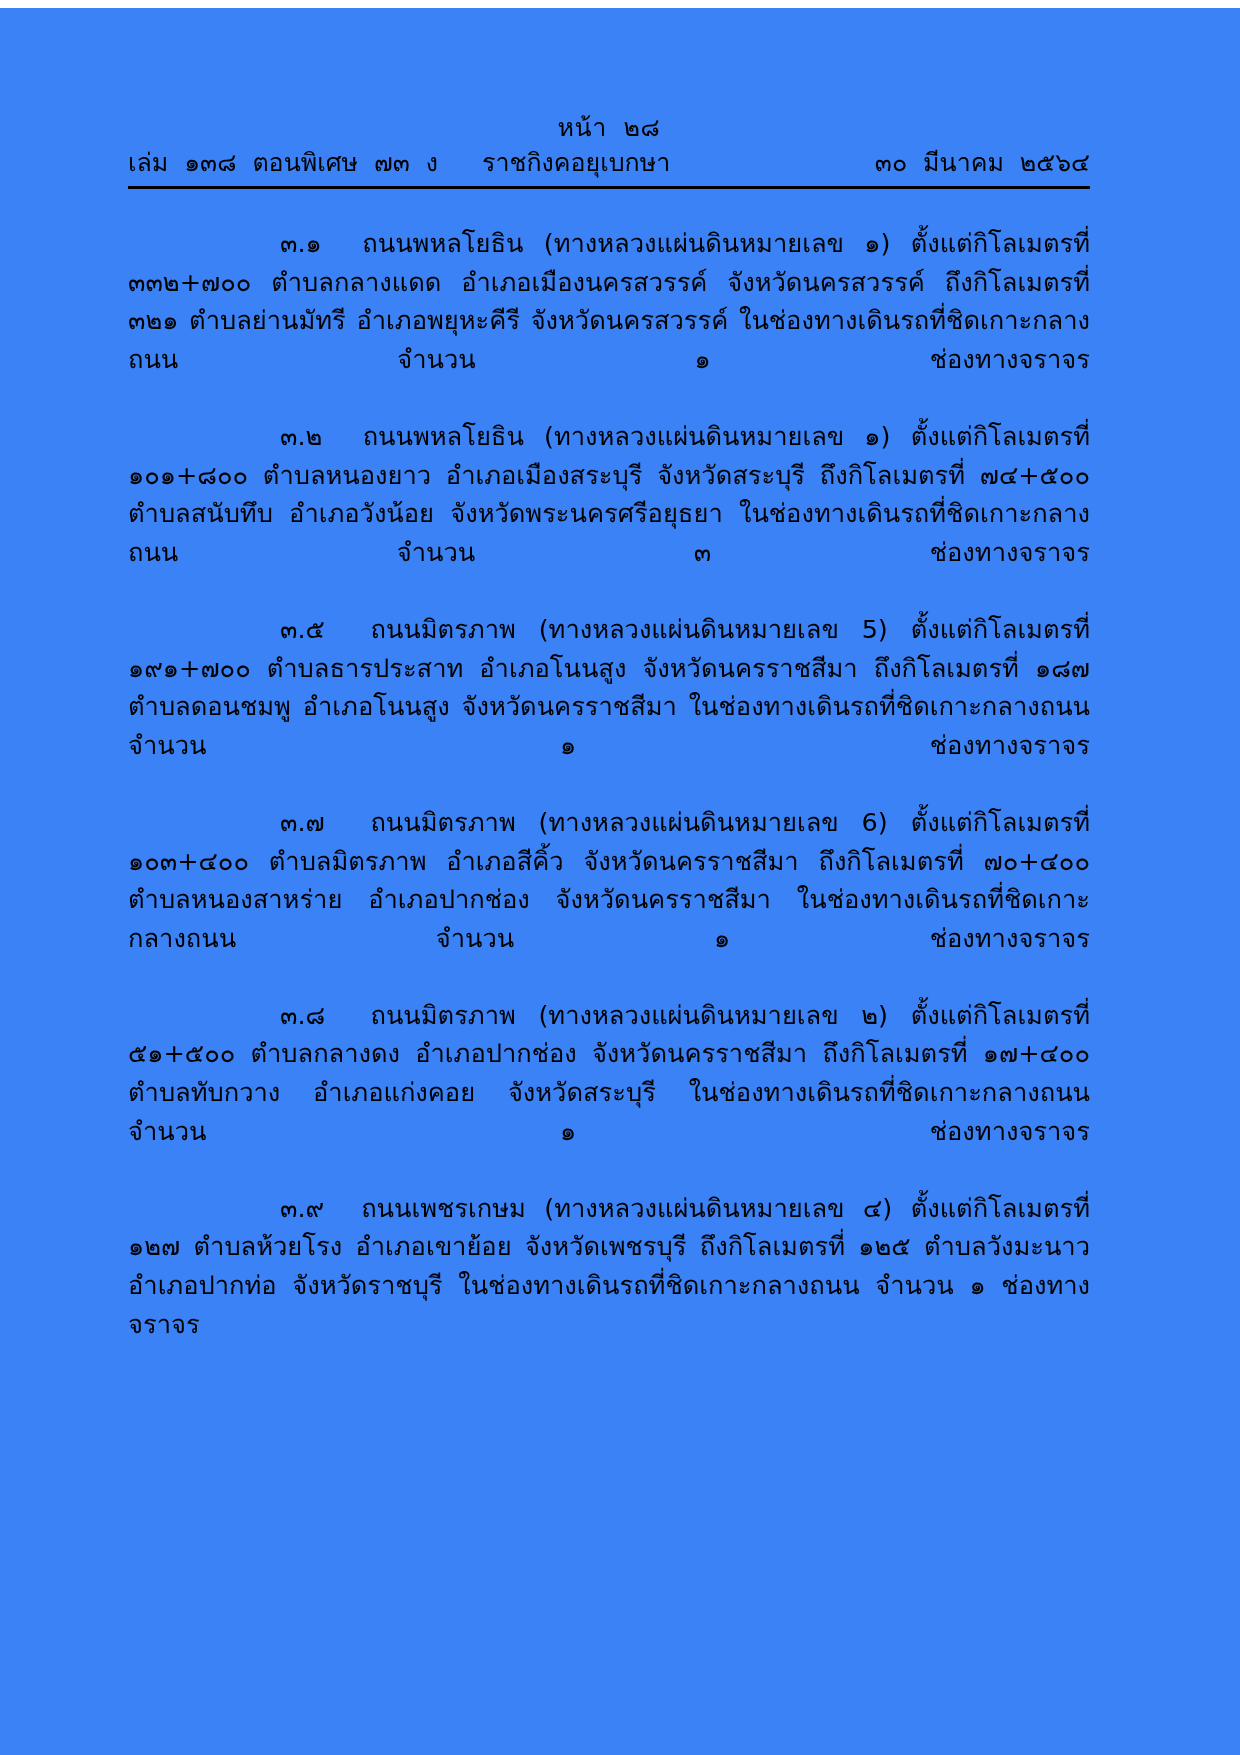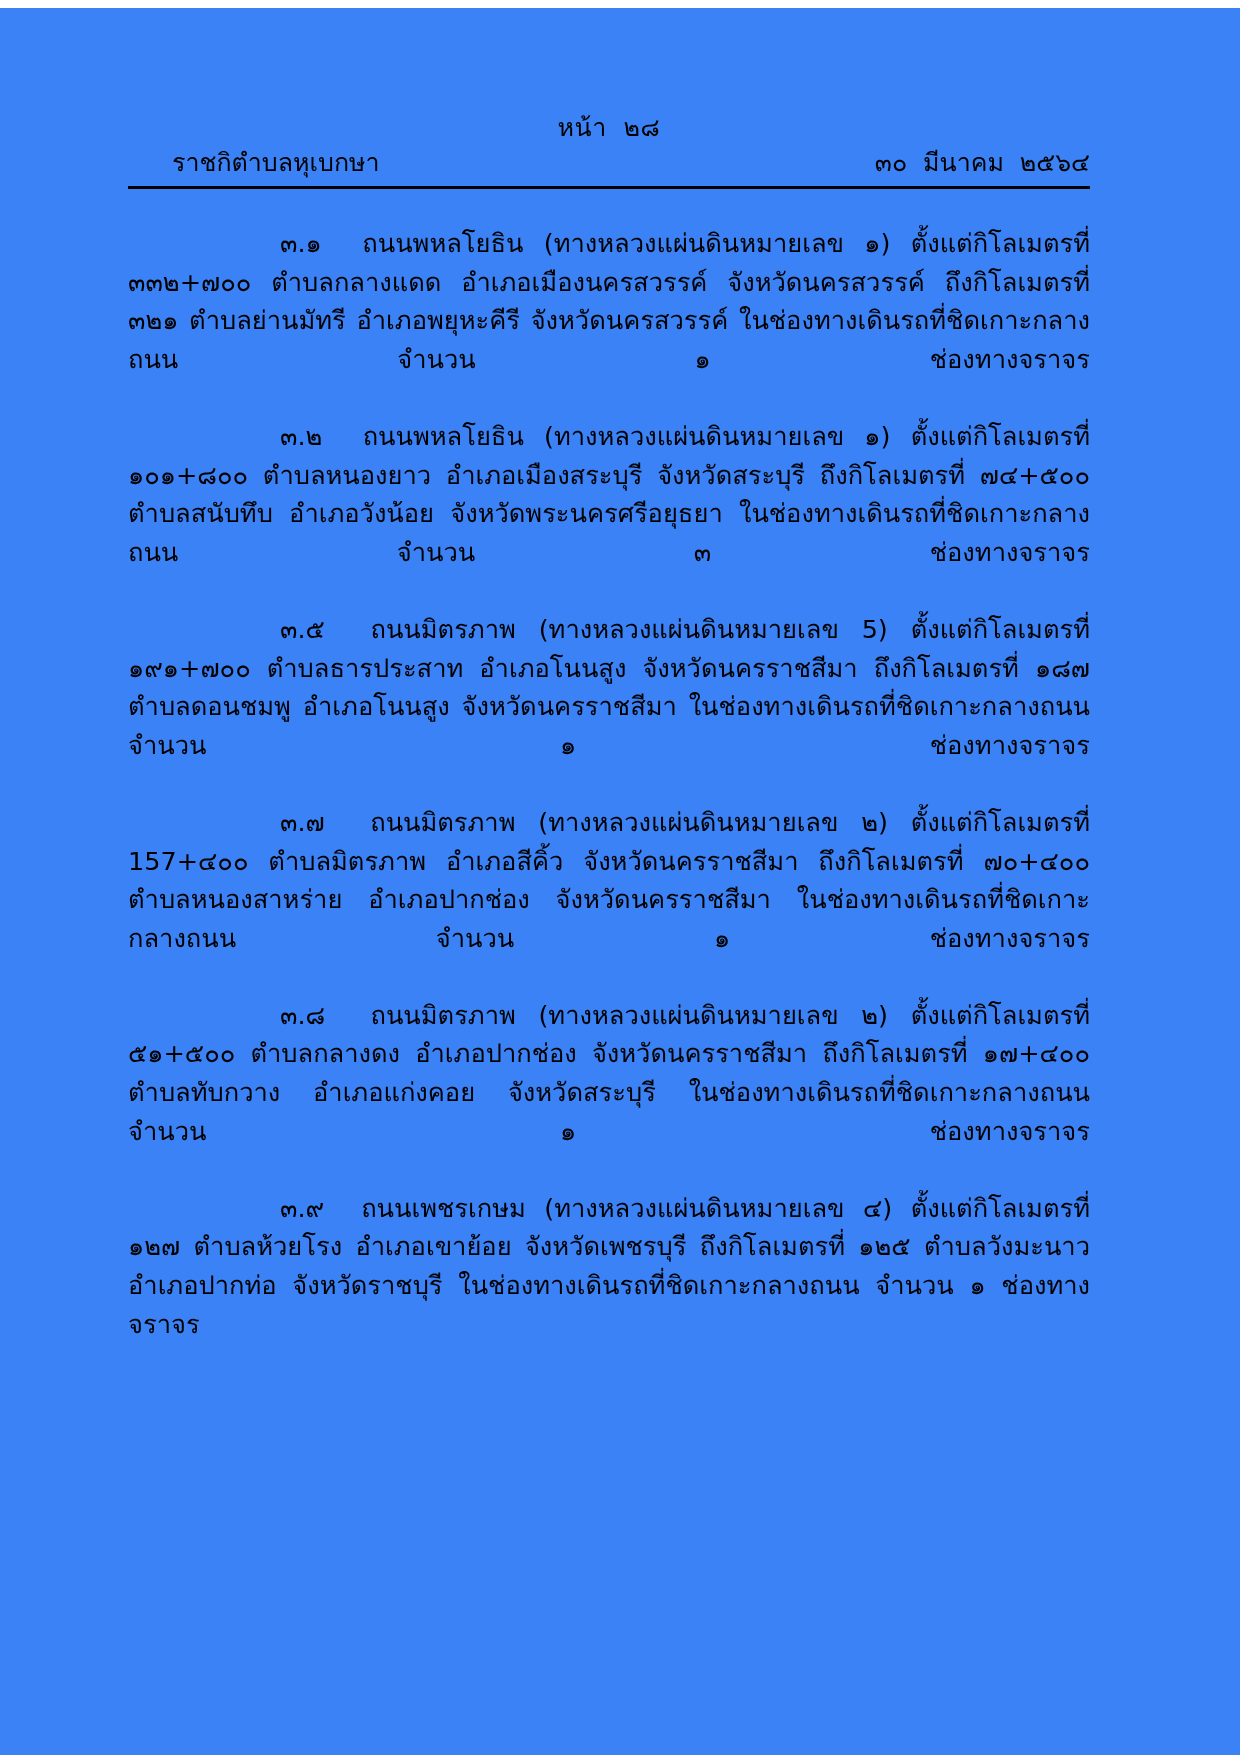--- a/index.html
+++ b/index.html
@@ -87,37 +87,38 @@
   }
 </style>
 </head>
 <body>
 
 <div class="page">
 
   <div class="masthead">
     <div class="masthead-page">หน้า  ๒๘</div>
     <div class="masthead-row">
-      <span class="masthead-center">ราชกิตำบลหุเบกษา</span>
+      <span class="masthead-left">เล่ม  ๑๓๘  ตอนพิเศษ  ๗๓  ง</span>
+      <span class="masthead-center">ราชกิงคอยุเบกษา</span>
       <span class="masthead-right">๓๐  มีนาคม  ๒๕๖๔</span>
     </div>
   </div>
 
   <div class="body-text">
     <p class="clause">
       <span class="num">๓.๑&nbsp;&nbsp;</span><span>ถนนพหลโยธิน (ทางหลวงแผ่นดินหมายเลข ๑) ตั้งแต่กิโลเมตรที่ ๓๓๒+๗๐๐ ตำบลกลางแดด อำเภอเมืองนครสวรรค์ จังหวัดนครสวรรค์ ถึงกิโลเมตรที่ ๓๒๑ ตำบลย่านมัทรี อำเภอพยุหะคีรี จังหวัดนครสวรรค์ ในช่องทางเดินรถที่ชิดเกาะกลางถนน จำนวน ๑ ช่องทางจราจร</span>
     </p>
     <p class="clause">
       <span class="num">๓.๒&nbsp;&nbsp;</span><span>ถนนพหลโยธิน (ทางหลวงแผ่นดินหมายเลข ๑) ตั้งแต่กิโลเมตรที่ ๑๐๑+๘๐๐ ตำบลหนองยาว อำเภอเมืองสระบุรี จังหวัดสระบุรี ถึงกิโลเมตรที่ ๗๔+๕๐๐ ตำบลสนับทึบ อำเภอวังน้อย จังหวัดพระนครศรีอยุธยา ในช่องทางเดินรถที่ชิดเกาะกลางถนน จำนวน ๓ ช่องทางจราจร</span>
     </p>
     <p class="clause">
       <span class="num">๓.๕&nbsp;&nbsp;</span><span>ถนนมิตรภาพ (ทางหลวงแผ่นดินหมายเลข 5) ตั้งแต่กิโลเมตรที่ ๑๙๑+๗๐๐ ตำบลธารประสาท อำเภอโนนสูง จังหวัดนครราชสีมา ถึงกิโลเมตรที่ ๑๘๗ ตำบลดอนชมพู อำเภอโนนสูง จังหวัดนครราชสีมา ในช่องทางเดินรถที่ชิดเกาะกลางถนน จำนวน ๑ ช่องทางจราจร</span>
     </p>
     <p class="clause">
-      <span class="num">๓.๗&nbsp;&nbsp;</span><span>ถนนมิตรภาพ (ทางหลวงแผ่นดินหมายเลข ๒) ตั้งแต่กิโลเมตรที่ 157+๔๐๐ ตำบลมิตรภาพ อำเภอสีคิ้ว จังหวัดนครราชสีมา ถึงกิโลเมตรที่ ๗๐+๔๐๐ ตำบลหนองสาหร่าย อำเภอปากช่อง จังหวัดนครราชสีมา ในช่องทางเดินรถที่ชิดเกาะกลางถนน จำนวน ๑ ช่องทางจราจร</span>
+      <span class="num">๓.๗&nbsp;&nbsp;</span><span>ถนนมิตรภาพ (ทางหลวงแผ่นดินหมายเลข 6) ตั้งแต่กิโลเมตรที่ ๑๐๓+๔๐๐ ตำบลมิตรภาพ อำเภอสีคิ้ว จังหวัดนครราชสีมา ถึงกิโลเมตรที่ ๗๐+๔๐๐ ตำบลหนองสาหร่าย อำเภอปากช่อง จังหวัดนครราชสีมา ในช่องทางเดินรถที่ชิดเกาะกลางถนน จำนวน ๑ ช่องทางจราจร</span>
     </p>
     <p class="clause">
       <span class="num">๓.๘&nbsp;&nbsp;</span><span>ถนนมิตรภาพ (ทางหลวงแผ่นดินหมายเลข ๒) ตั้งแต่กิโลเมตรที่ ๕๑+๕๐๐ ตำบลกลางดง อำเภอปากช่อง จังหวัดนครราชสีมา ถึงกิโลเมตรที่ ๑๗+๔๐๐ ตำบลทับกวาง อำเภอแก่งคอย จังหวัดสระบุรี ในช่องทางเดินรถที่ชิดเกาะกลางถนน จำนวน ๑ ช่องทางจราจร</span>
     </p>
     <p class="clause">
       <span class="num">๓.๙&nbsp;&nbsp;</span><span>ถนนเพชรเกษม (ทางหลวงแผ่นดินหมายเลข ๔) ตั้งแต่กิโลเมตรที่ ๑๒๗ ตำบลห้วยโรง อำเภอเขาย้อย จังหวัดเพชรบุรี ถึงกิโลเมตรที่ ๑๒๕ ตำบลวังมะนาว อำเภอปากท่อ จังหวัดราชบุรี ในช่องทางเดินรถที่ชิดเกาะกลางถนน จำนวน ๑ ช่องทางจราจร</span>
     </p>
 
   </div>
 

